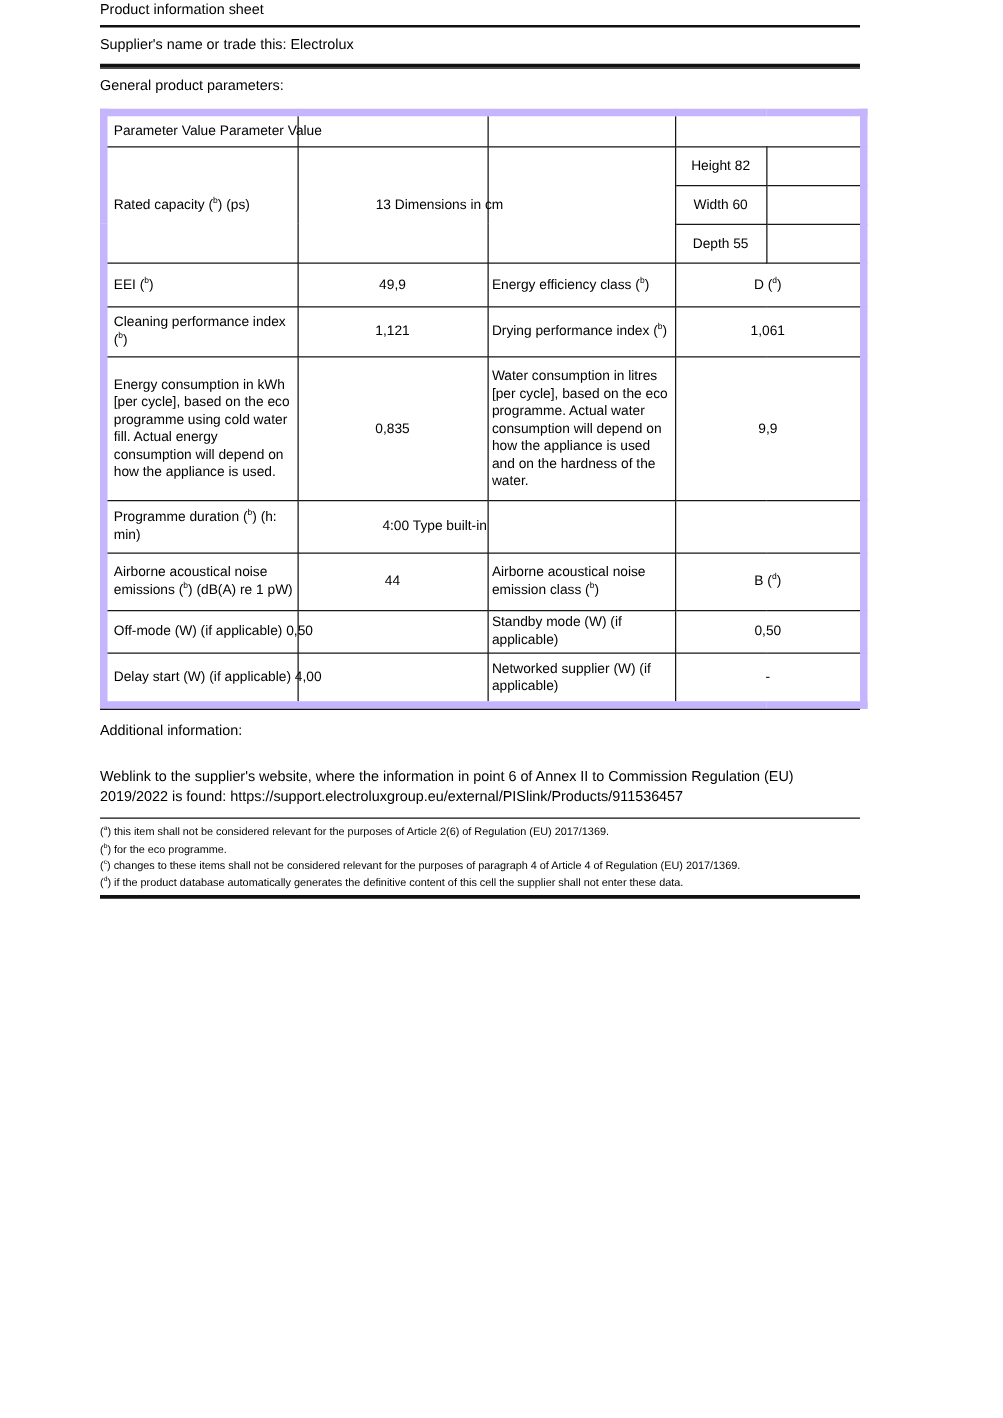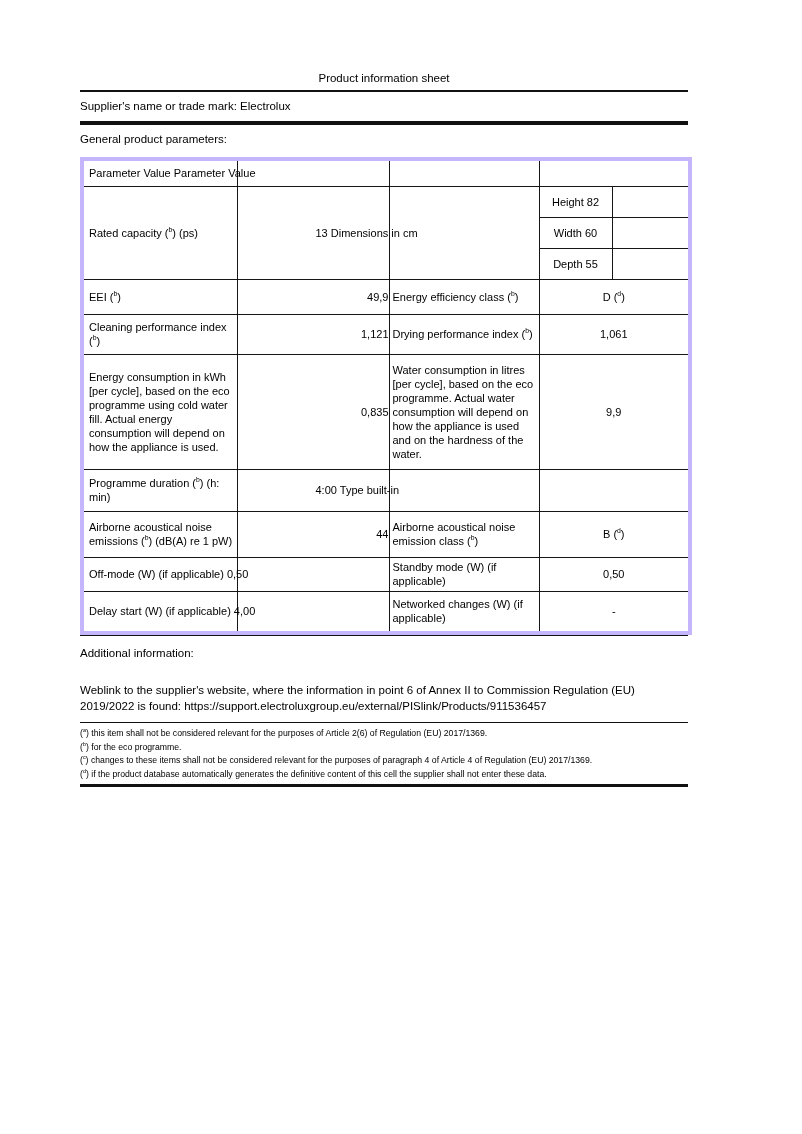--- a/index.html
+++ b/index.html
@@ -6,50 +6,50 @@
   html, body { background: #ffffff; }
   body {
     width: 802px; height: 1134px;
     font-family: "Liberation Sans", "DejaVu Sans", sans-serif;
     font-size: 11px; color: #000;
     overflow: hidden;
   }
   .page { position: relative; width: 802px; height: 1134px; background: #fff; }
   .content { position: absolute; left: 80px; top: 0; width: 608px; }
 
-  .title { margin-top: 70px; height: 16px; line-height: 16px; text-align: center; font-size: 11.5px; }
+  .title { height: 16px; line-height: 16px; font-size: 11.5px; }
   .rule { border: 0; border-top: 2px solid #111; height: 0; }
   .rule.thin { border-top-width: 1.5px; }
   .rule.thick { border-top-width: 3px; }
   .rule.r-title { margin-top: 4px; }
 
   .meta-line { height: 29px; line-height: 29px; white-space: nowrap; font-size: 11.5px; }
 
   .section-heading { margin-top: 7px; height: 15px; line-height: 15px; font-size: 11.5px; }
 
   table.params {
     margin-top: 10px;
     width: 608px;
     border-collapse: collapse;
     table-layout: fixed;
-    border: 4px solid #c4b5fd;
+    border: 6px solid #c4b5fd;
   }
   table.params td {
     border: 1.5px solid #161616;
     vertical-align: middle;
     line-height: 14px;
     overflow: visible;
   }
   td.cA { padding: 2px 0 2px 5px; text-align: left; }
-  td.cB { text-align: right; padding: 0; }
+  td.cB { text-align: center; padding: 0; }
   td.cC { padding: 2px 1px 2px 3px; text-align: left; }
   td.cD { text-align: center; padding: 0; }
   td.cD1 { text-align: center; padding: 0; margin-top: 14px; }
   td.cD2 { padding: 0; }
-  td.ovcell { text-align: right; padding-left: 78px; }
+  td.ovcell { text-align: right; padding-left: 62px; }
   .ov { white-space: nowrap; position: relative; display: inline-block; }
 
   sup { font-size: 0.62em; vertical-align: super; line-height: 0; }
 
   .guarantee-line { height: 29px; line-height: 29px; white-space: nowrap; font-size: 11.5px; }
   .additional-heading { margin-top: 10px; height: 15px; line-height: 15px; font-size: 11.5px; }
   .weblink { margin-top: 22px; line-height: 15.5px; font-size: 11.5px; }
   .rule.r-weblink { margin-top: 8px; }
   .footnotes { margin-top: 4px; font-size: 8.7px; }
   .footnotes div { line-height: 13.5px; }
@@ -57,21 +57,21 @@
 </style>
 </head>
 <body>
 
 <div class="page">
   <div class="content">
 
     <div class="title">Product information sheet</div>
     <div class="rule r-title"></div>
 
-    <div class="meta-line">Supplier's name or trade mark: Electrolux</div>
+    <div class="meta-line">Supplier's name or trade this: Electrolux</div>
     <div class="rule thin"></div>
 
     <div class="rule"></div>
 
     <div class="rule thin"></div>
 
     <div class="section-heading">General product parameters:</div>
 
     <table class="params">
       <colgroup>
@@ -135,21 +135,21 @@
       </tr>
       <tr style="height:34px">
         <td class="cA"><span class="ov">Off-mode (W) (if applicable) 0,50</span></td>
         <td class="cB"></td>
         <td class="cC">Standby mode (W) (if applicable)</td>
         <td class="cD" colspan="2">0,50</td>
       </tr>
       <tr style="height:42px">
         <td class="cA"><span class="ov">Delay start (W) (if applicable) 4,00</span></td>
         <td class="cB"></td>
-        <td class="cC">Networked changes (W) (if applicable)</td>
+        <td class="cC">Networked supplier (W) (if applicable)</td>
         <td class="cD" colspan="2">-</td>
       </tr>
     </tbody>
       </table>
 
     <div class="rule thin"></div>
 
     <div class="additional-heading">Additional information:</div>
 
     <div class="weblink">Weblink to the supplier's website, where the information in point 6 of Annex II to Commission Regulation (EU) 2019/2022 is found: https://support.electroluxgroup.eu/external/PISlink/Products/911536457</div>

